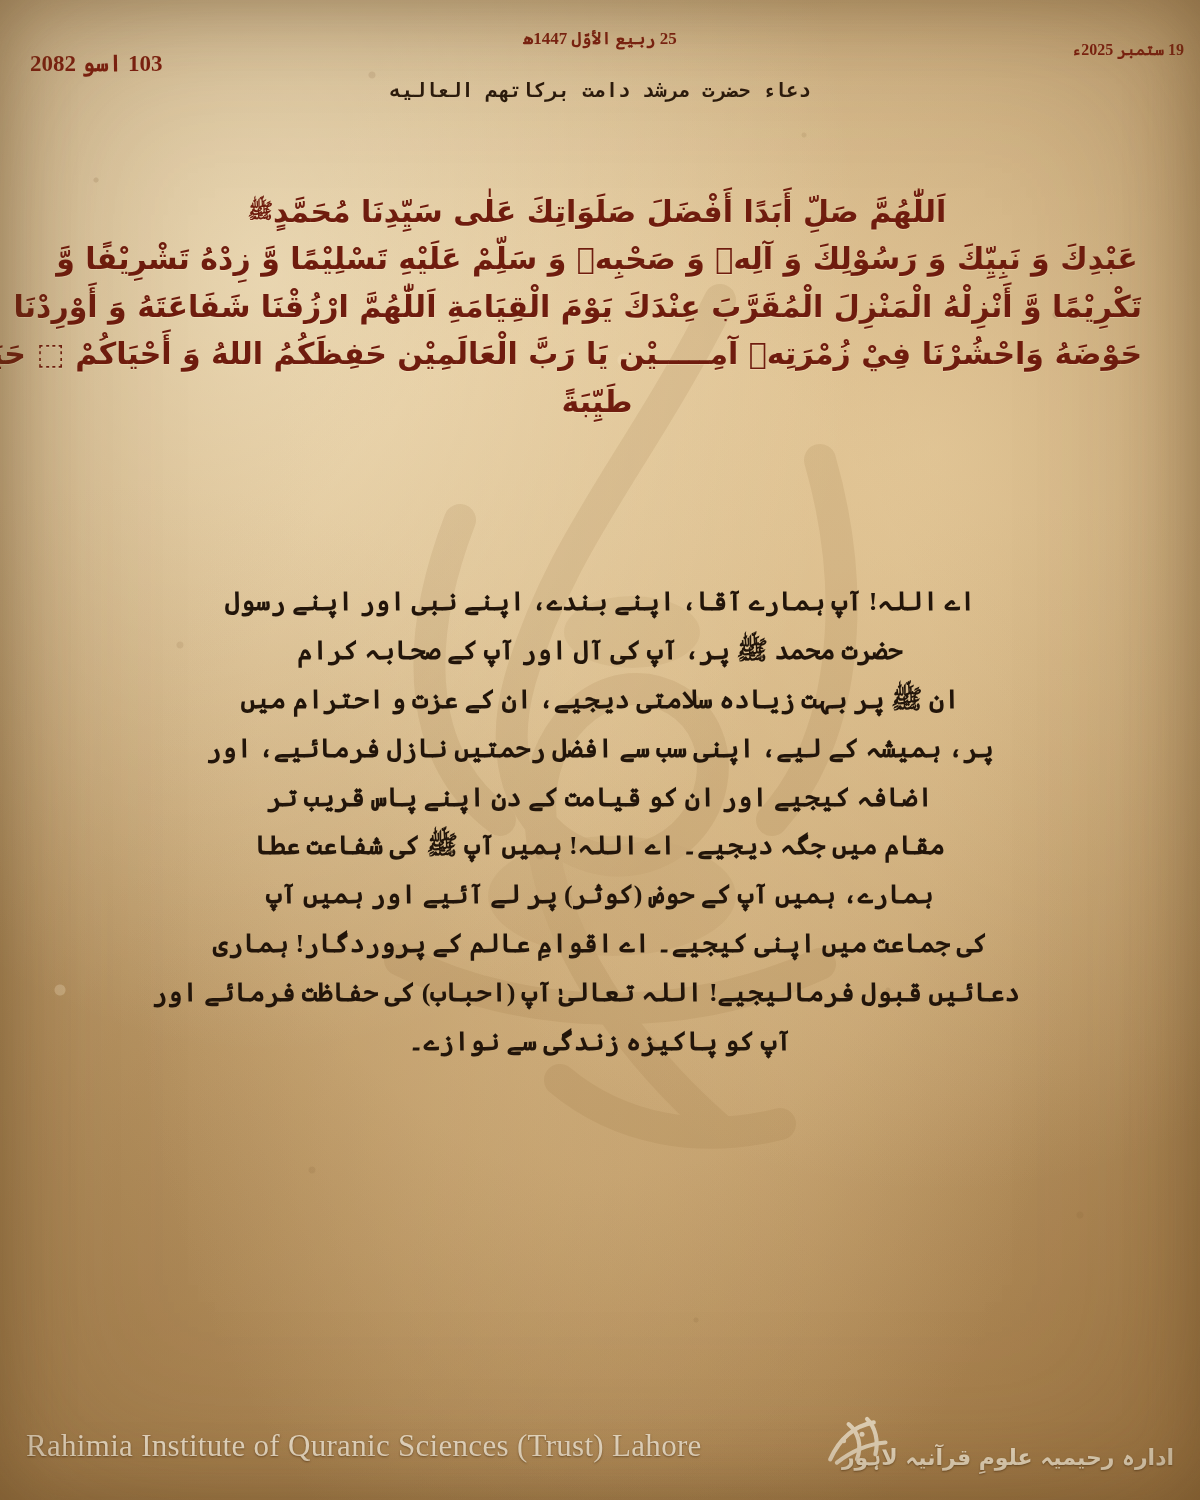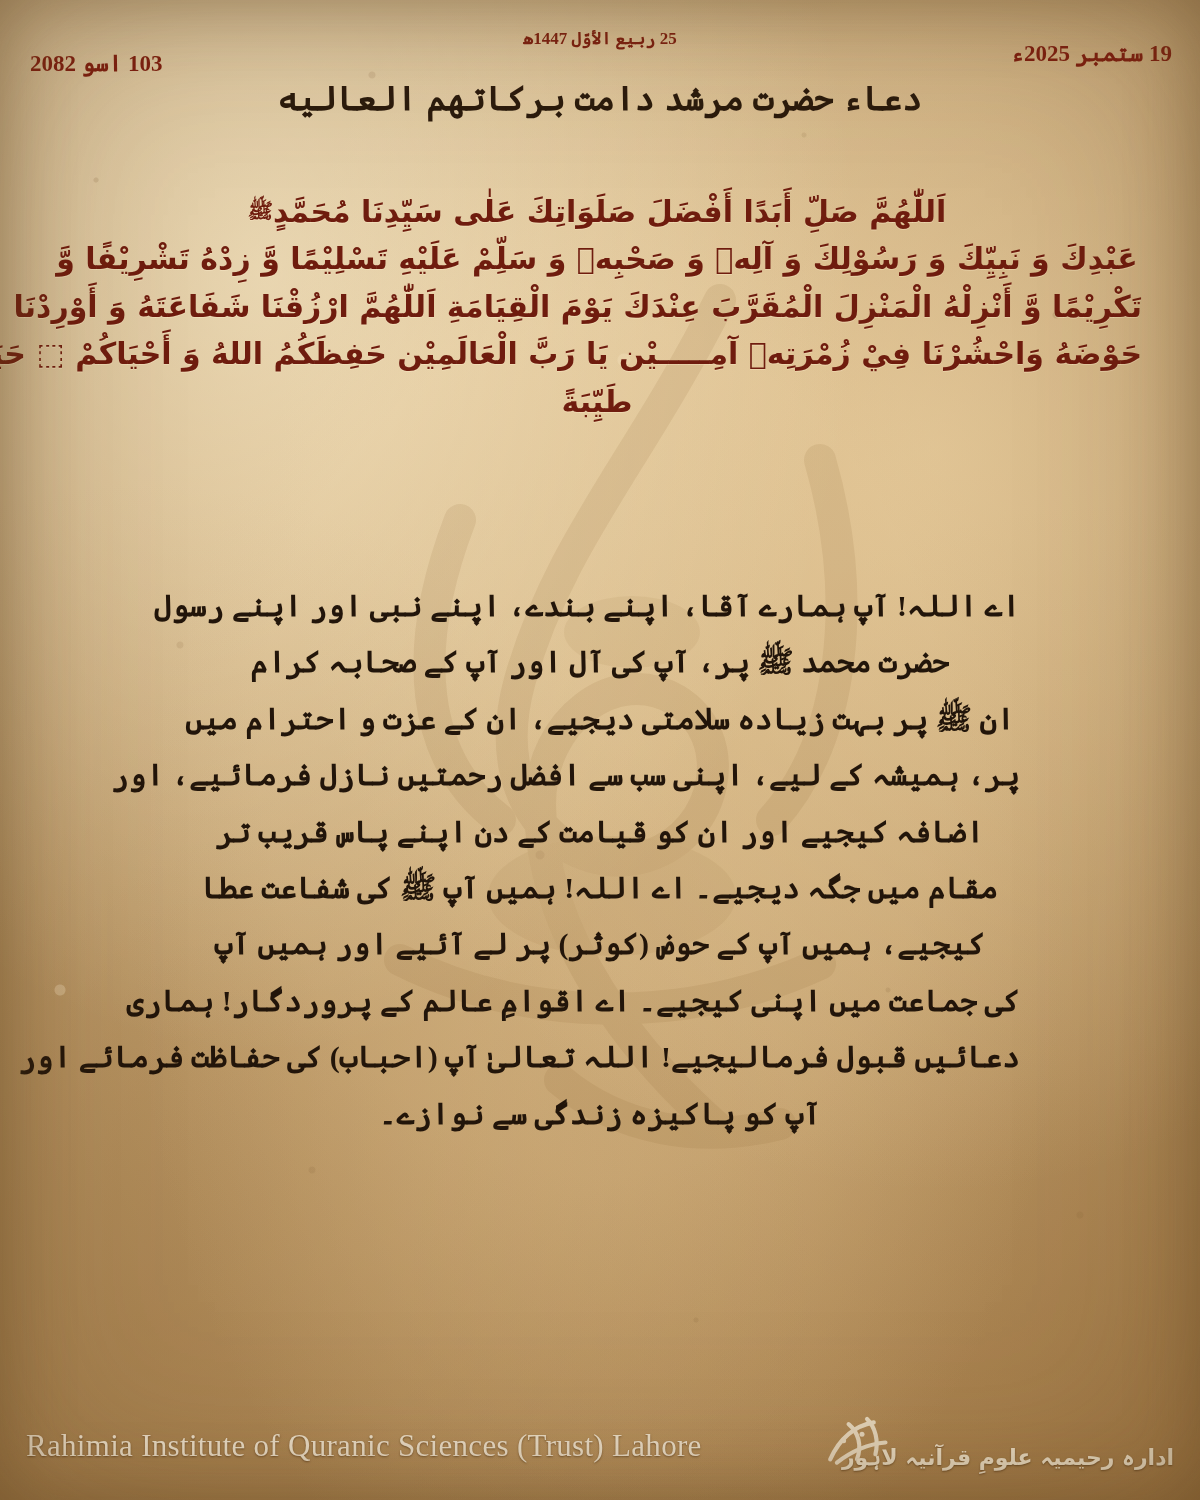--- a/index.html
+++ b/index.html
@@ -75,23 +75,23 @@
   .hdr-date-left,
   .hdr-date-right,
   .hdr-hijri {
     position: absolute;
     color: #7d1f10;
     font-weight: bold;
     font-family: "Liberation Serif", serif;
     white-space: nowrap;
   }
   .hdr-date-right { 
-    right: 28px;
+    right: 16px;
     top: 18px;
-    font-size: 23px;
+    font-size: 16px;
     text-align: center;
   }
   .hdr-date-left { 
     left: 30px;
     top: 28px;
     font-size: 23px;
     text-align: left;
   }
   .hdr-hijri {
     left: 50%;
@@ -100,23 +100,23 @@
     font-size: 17px;
   }
 
   .doc-title {
     position: absolute;
     top: 78px;
     left: 0;
     right: 0;
     text-align: center;
     color: #2a1a0c;
-    font-size: 34px;
-    font-weight: bold;
-    font-family: Liberation Sans, sans-serif;
+    font-size: 20px;
+    font-weight: bold;
+    font-family: Liberation Mono, monospace;
     letter-spacing: 0.5px;
   }
 
   
   .arabic-block {
     position: absolute;
     top: 188px;
     left: 52px;
     right: 58px;
     text-align: center;
@@ -139,21 +139,21 @@
   
   .urdu-block {
     position: absolute;
     top: 578px;
     left: 180px;
     right: 180px;
     direction: rtl;
     text-align: center;
     color: #22150a;
     font-family: "Liberation Serif", serif;
-    font-size: 30px;
+    font-size: 26px;
     font-weight: bold;
     line-height: 1.88;
   }
   .urdu-block .uln {
     display: block;
     white-space: nowrap;
   }
   .urdu-block .uln.short { letter-spacing: 0px; }
 
   
@@ -241,21 +241,21 @@
     <span class="ln last">طَيِّبَةً</span>
   </div>
 
   <div class="urdu-block">
     <span class="uln">اے اللہ! آپ ہمارے آقا، اپنے بندے، اپنے نبی اور اپنے رسول</span>
     <span class="uln">حضرت محمد ﷺ پر، آپ کی آل اور آپ کے صحابہ کرام</span>
     <span class="uln">ان ﷺ پر بہت زیادہ سلامتی دیجیے، ان کے عزت و احترام میں</span>
     <span class="uln">پر، ہمیشہ کے لیے، اپنی سب سے افضل رحمتیں نازل فرمائیے، اور</span>
     <span class="uln">اضافہ کیجیے اور ان کو قیامت کے دن اپنے پاس قریب تر</span>
     <span class="uln">مقام میں جگہ دیجیے۔ اے اللہ! ہمیں آپ ﷺ کی شفاعت عطا</span>
-    <span class="uln">کیجیے، ہمیں آپ کے حوض (کوثر) پر لے آئیے اور ہمیں آپ</span>
+    <span class="uln">ہمارے، ہمیں آپ کے حوض (کوثر) پر لے آئیے اور ہمیں آپ</span>
     <span class="uln">کی جماعت میں اپنی کیجیے۔ اے اقوامِ عالم کے پروردگار! ہماری</span>
     <span class="uln">دعائیں قبول فرمالیجیے! اللہ تعالیٰ آپ (احباب) کی حفاظت فرمائے اور</span>
     <span class="uln short">آپ کو پاکیزہ زندگی سے نوازے۔</span>
   </div>
 
   <div class="footer">
     <div class="footer-en">Rahimia Institute of Quranic Sciences (Trust) Lahore</div>
     <svg class="footer-seal" viewBox="0 0 100 86" aria-hidden="true">
       <g fill="none" stroke="#e6d9c0" stroke-width="5" stroke-linecap="round">
         <path d="M18 66 C30 40 48 26 70 22"></path>

